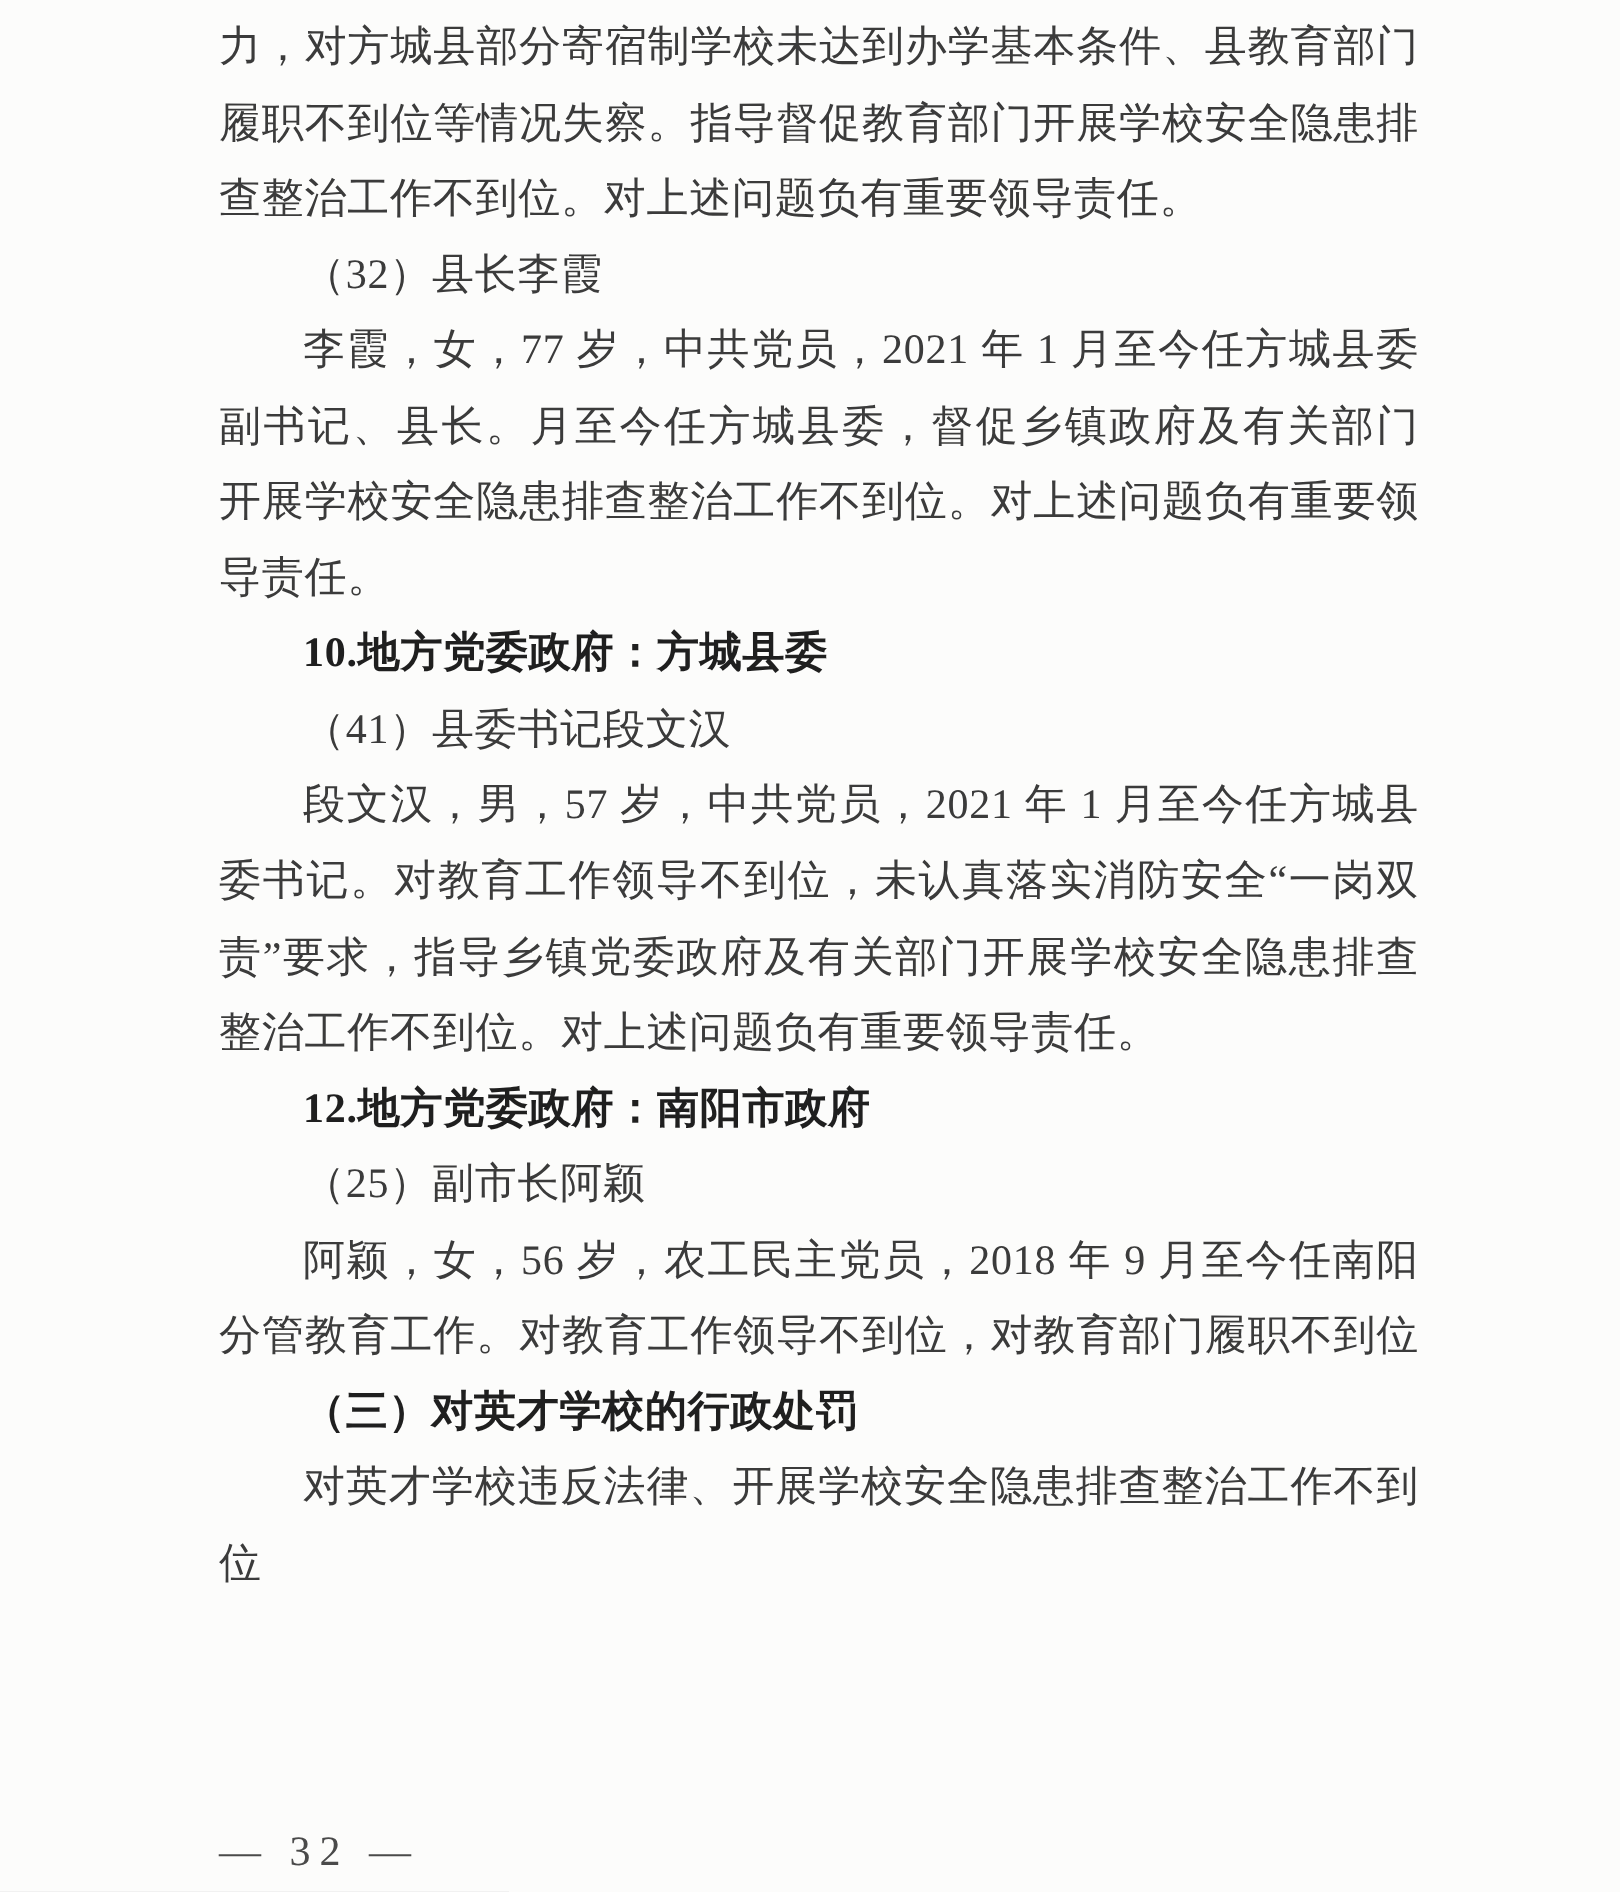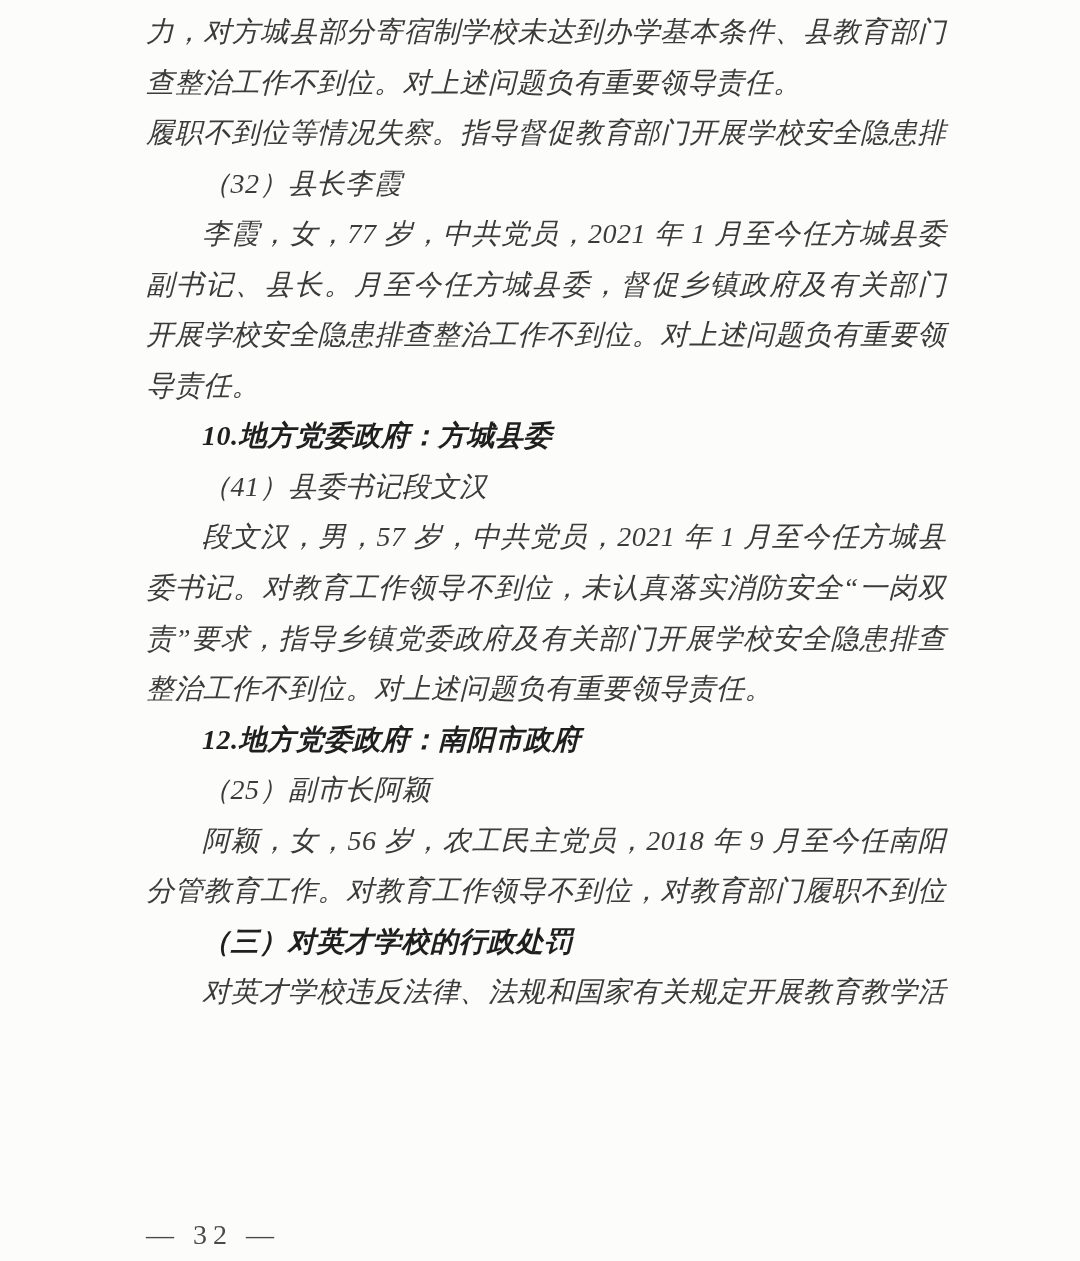--- a/index.html
+++ b/index.html
@@ -22,21 +22,20 @@
     top: 7px;
     width: 800px;
   }
   .line {
     height: 50.55px;
     line-height: 50.55px;
     font-size: 28px;
     color: #3b3b3b;
     text-align: left;
     letter-spacing: 0.5px;
-    font-style: italic;
   }
   .line.justify {
     text-align: justify;
     text-align-last: justify;
     text-justify: inter-character;
   }
   .line.indent {
     text-indent: 56px;
   }
   .line.bold {
@@ -53,34 +52,34 @@
     color: #4a4a4a;
     letter-spacing: 6px;
   }
 </style>
 </head>
 <body>
 
 <div class="page">
   <div class="text-block">
       <div class="line justify">力，对方城县部分寄宿制学校未达到办学基本条件、县教育部门</div>
+      <div class="line justify">履职不到位等情况失察。指导督促教育部门开展学校安全隐患排</div>
       <div class="line">查整治工作不到位。对上述问题负有重要领导责任。</div>
-      <div class="line justify">履职不到位等情况失察。指导督促教育部门开展学校安全隐患排</div>
       <div class="line indent">（32）县长李霞</div>
       <div class="line indent justify">李霞，女，77 岁，中共党员，2021 年 1 月至今任方城县委</div>
       <div class="line justify">副书记、县长。月至今任方城县委，督促乡镇政府及有关部门</div>
       <div class="line justify">开展学校安全隐患排查整治工作不到位。对上述问题负有重要领</div>
       <div class="line">导责任。</div>
       <div class="line bold indent">10.地方党委政府：方城县委</div>
       <div class="line indent">（41）县委书记段文汉</div>
       <div class="line indent justify">段文汉，男，57 岁，中共党员，2021 年 1 月至今任方城县</div>
       <div class="line justify">委书记。对教育工作领导不到位，未认真落实消防安全“一岗双</div>
       <div class="line justify">责”要求，指导乡镇党委政府及有关部门开展学校安全隐患排查</div>
       <div class="line">整治工作不到位。对上述问题负有重要领导责任。</div>
       <div class="line bold indent">12.地方党委政府：南阳市政府</div>
       <div class="line indent">（25）副市长阿颖</div>
       <div class="line indent justify">阿颖，女，56 岁，农工民主党员，2018 年 9 月至今任南阳</div>
       <div class="line justify">分管教育工作。对教育工作领导不到位，对教育部门履职不到位</div>
       <div class="line bold indent">（三）对英才学校的行政处罚</div>
-      <div class="line indent justify">对英才学校违反法律、法规和国家有关规定开展教育教学活</div>
+      <div class="line indent justify">对英才学校违反法律、开展学校安全隐患排查整治工作不到位</div>
     </div>
   <div class="page-footer">— 32 —</div>
 </div>
 
 </body></html>

